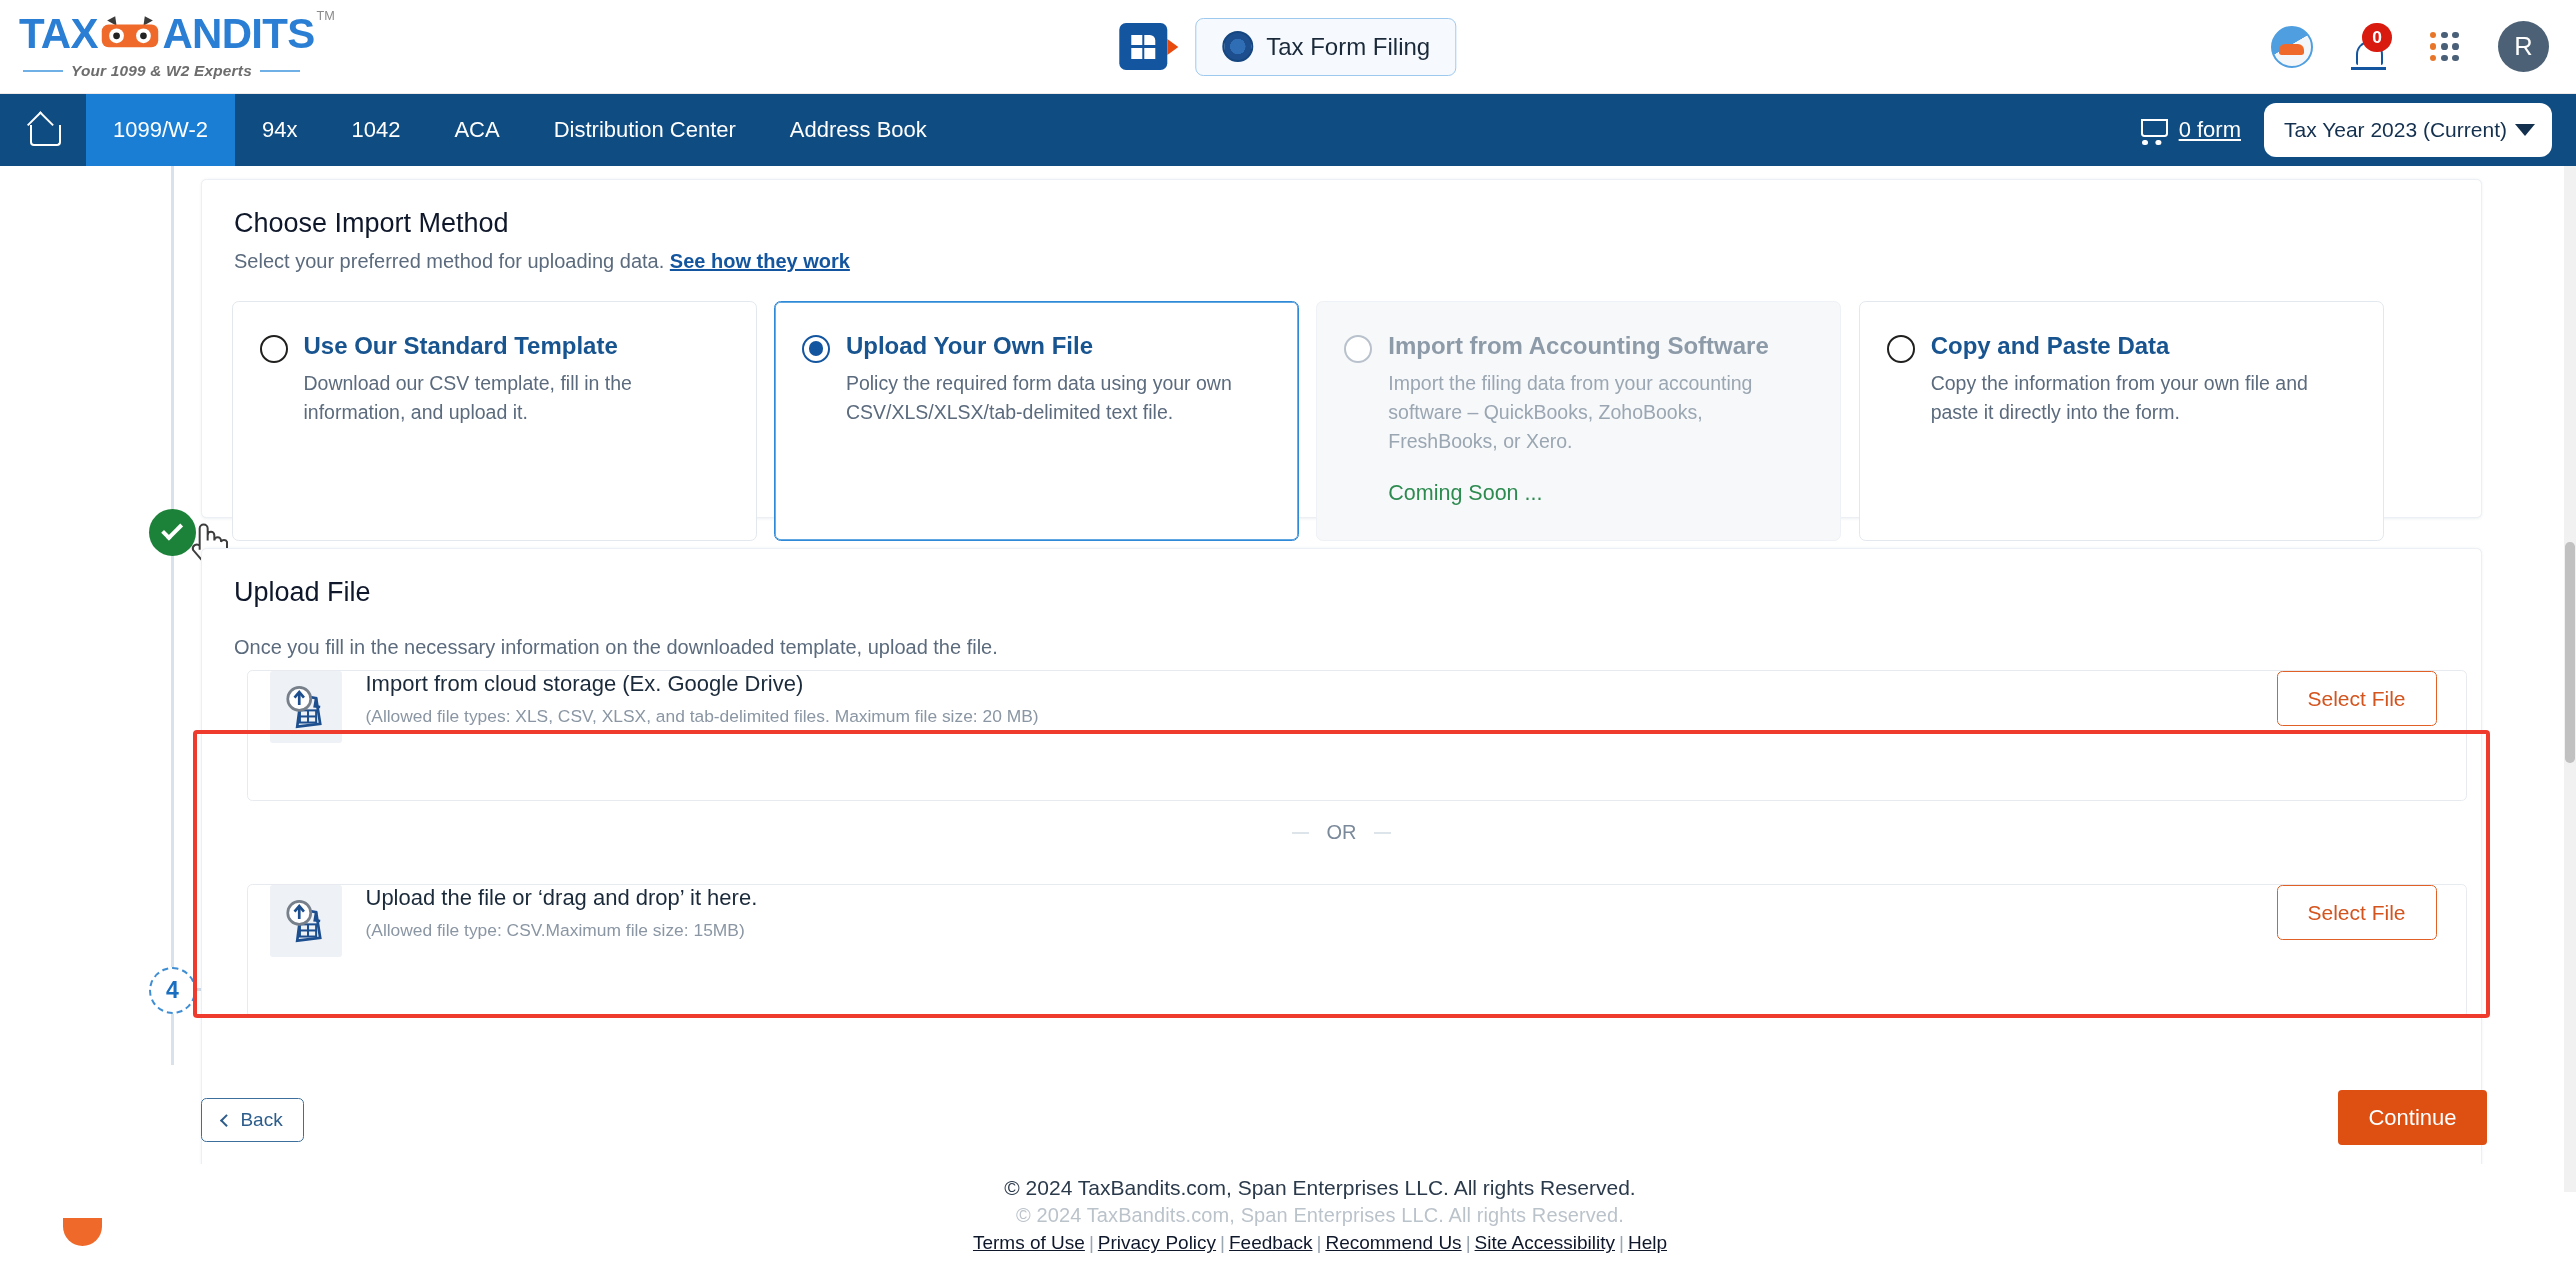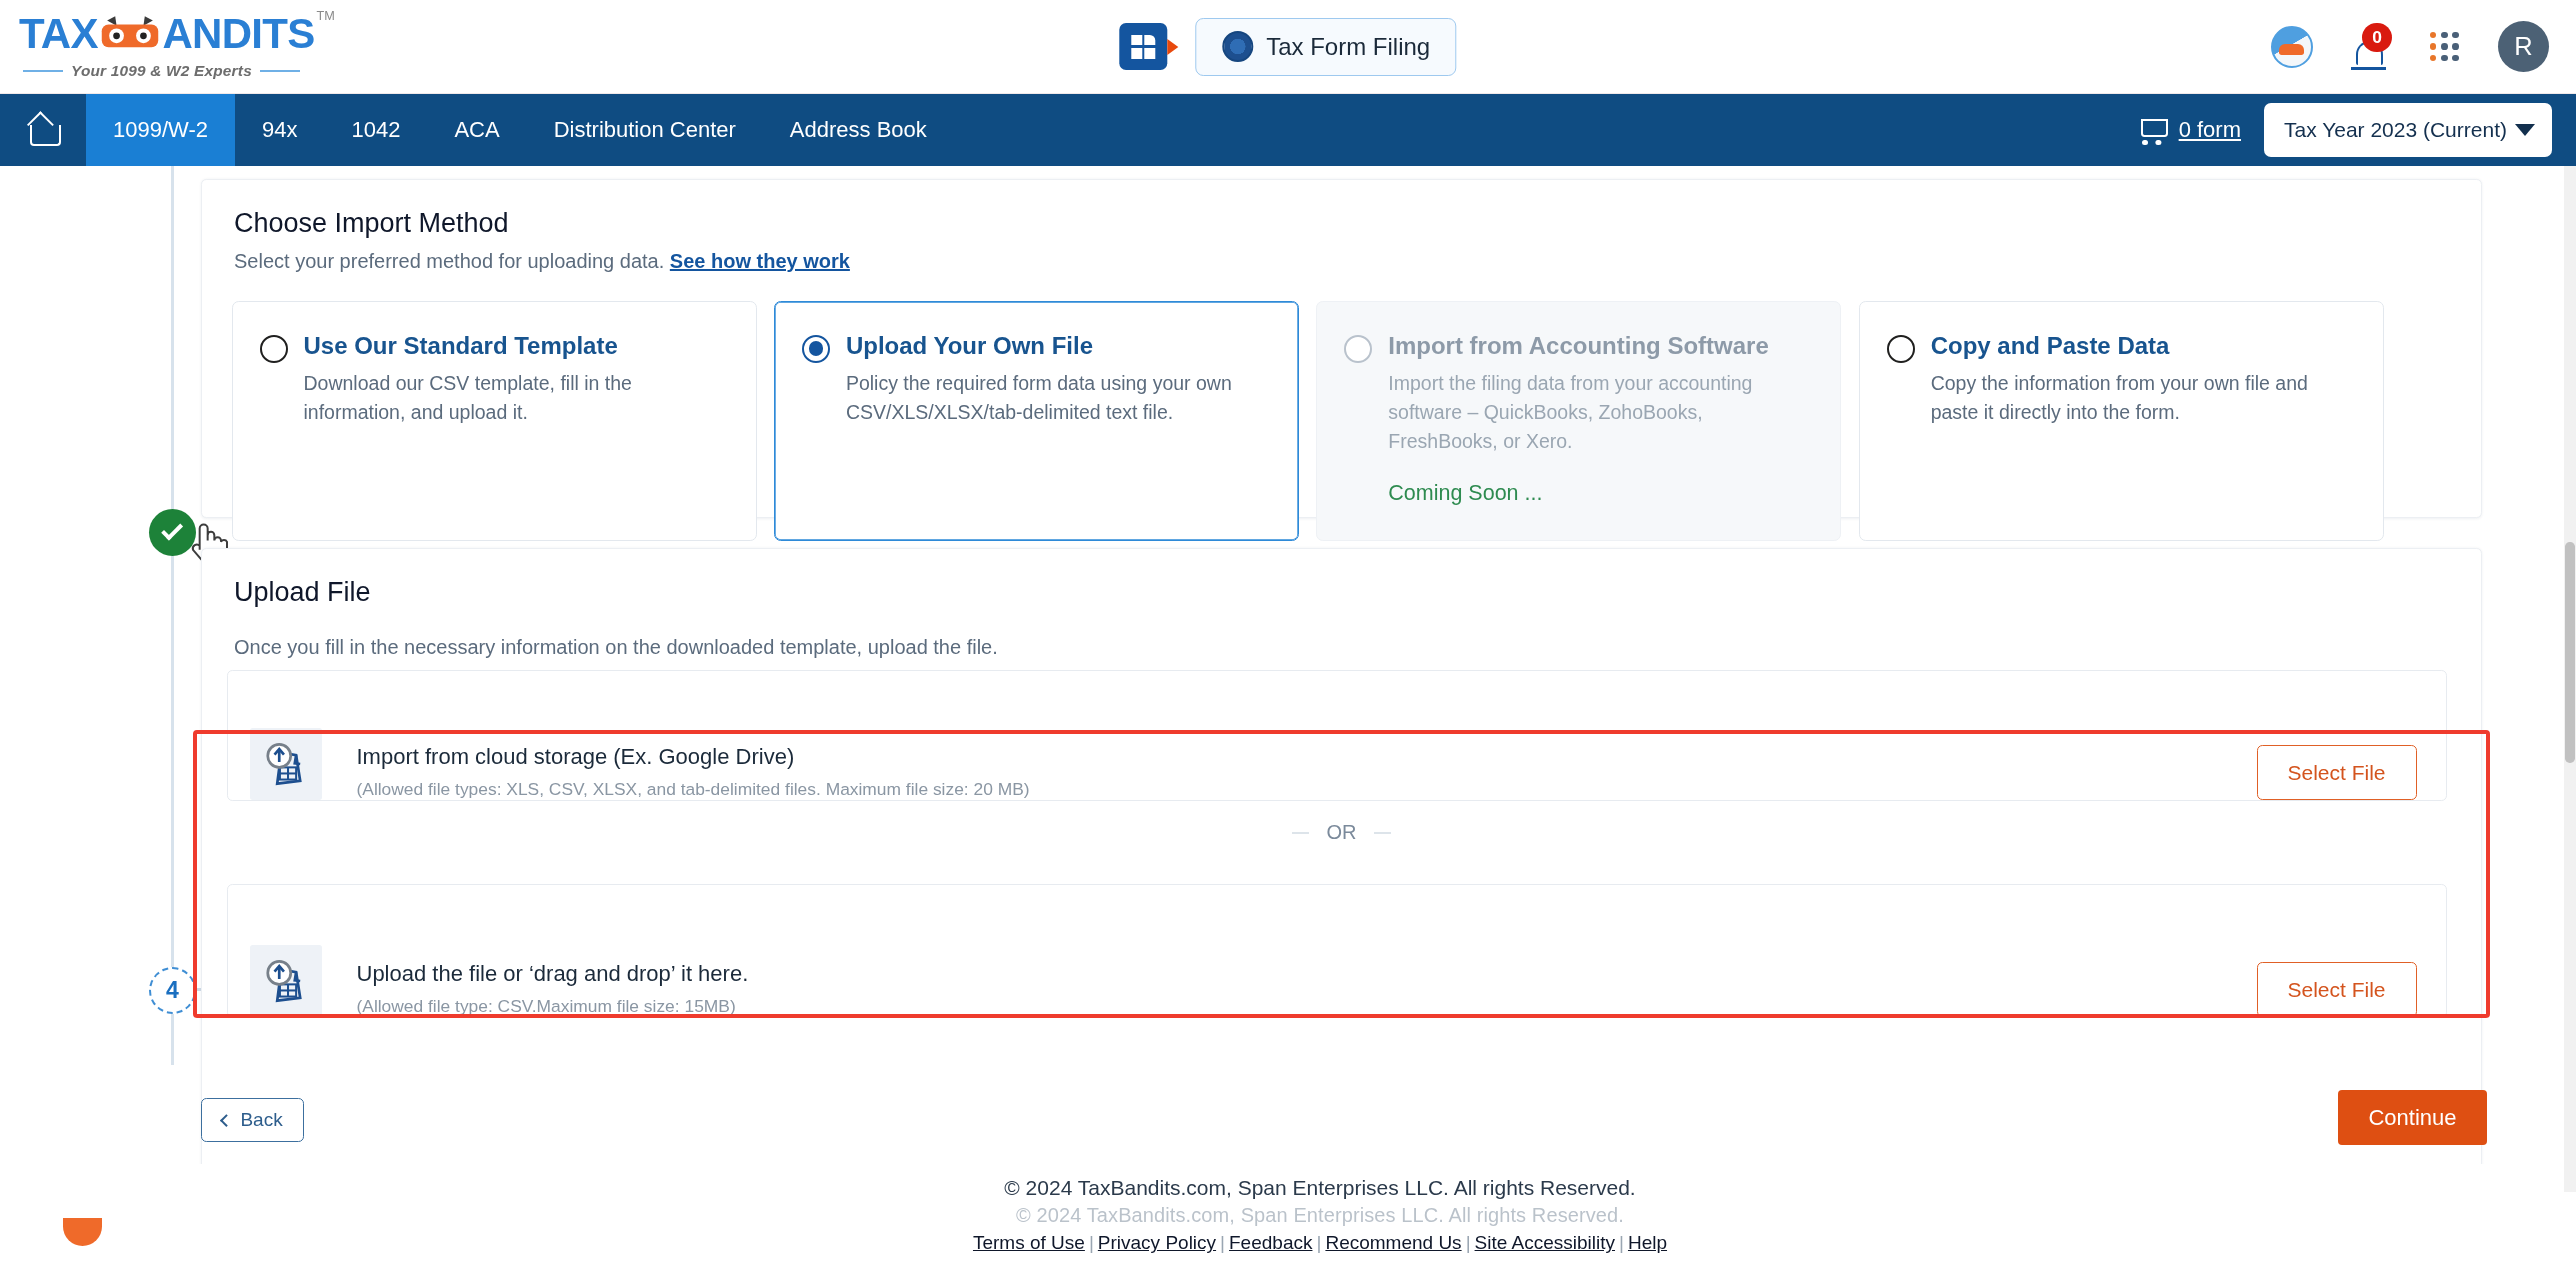--- a/index.html
+++ b/index.html
@@ -127,21 +127,21 @@
   .cart-ico::before {
     content: ""; position: absolute; left: 5.4px; top: 1.3px; width: 23px; height: 14.8px;
     border: 2.7px solid #fff; border-radius: 0 0 3.4px 3.4px;
   }
   .cart-ico::after {
     content: ""; position: absolute; left: 6.7px; bottom: -2.7px; width: 5.4px; height: 5.4px;
     border-radius: 50%; background: #fff; box-shadow: 13.4px 0 0 #fff;
   }
   .cart-label { text-decoration: underline; }
   .year-select {
-    width: 288px; height: 54px; background: #fff; border-radius: 7px;
+    width: 288px; height: 54px; background: #fff; border-radius: 12px;
     display: flex; align-items: center; justify-content: space-between;
     padding: 0 17.4px 0 20px; color: #14304f; font-size: 21px; cursor: pointer;
   }
   .caret-dn {
     width: 0; height: 0; border-left: 10px solid transparent; border-right: 10px solid transparent;
     border-top: 12px solid #13304e;
   }
 
   
   .main {
@@ -214,23 +214,23 @@
     border: 0.7px solid #eceff3;
   }
   .redbox {
     position: absolute; left: 193px; top: 564px; width: 2297px; height: 288px;
     border: 4px solid #ef3b2d; border-radius: 4px; pointer-events: none; z-index: 5;
   }
   .upload-head { padding: 28px 32px 0 32px; }
   .upload-head .sec-sub { margin-top: 28px; }
 
   .drop-row {
-    position: absolute; left: 25px; width: 2220px; height: 131px;
+    position: absolute; left: 45px; width: 2220px; height: 131px;
     border: 0.7px solid #e7ebf0; border-radius: 5.4px; background: #fff;
-    display: flex; align-items: flex-end; padding: 0 29.5px 0 21.5px; gap: 11px;
+    display: flex; align-items: flex-start; padding: 0 29.5px 0 21.5px;
   }
   .drop-row.first { top: 121px; }
   .drop-row.second { top: 335px; height: 134px; }
   .file-ico-box {
     width: 72px; height: 72px; background: #eef2f7; border-radius: 2.7px;
     display: flex; align-items: center; justify-content: center; margin-right: 24px;
   }
   .drop-txt .t1 { font-size: 22px; color: #1b2a3a; }
   .drop-txt .t2 { font-size: 17.4px; color: #8a96a3; margin-top: 9.4px; }
   .select-file-btn {

